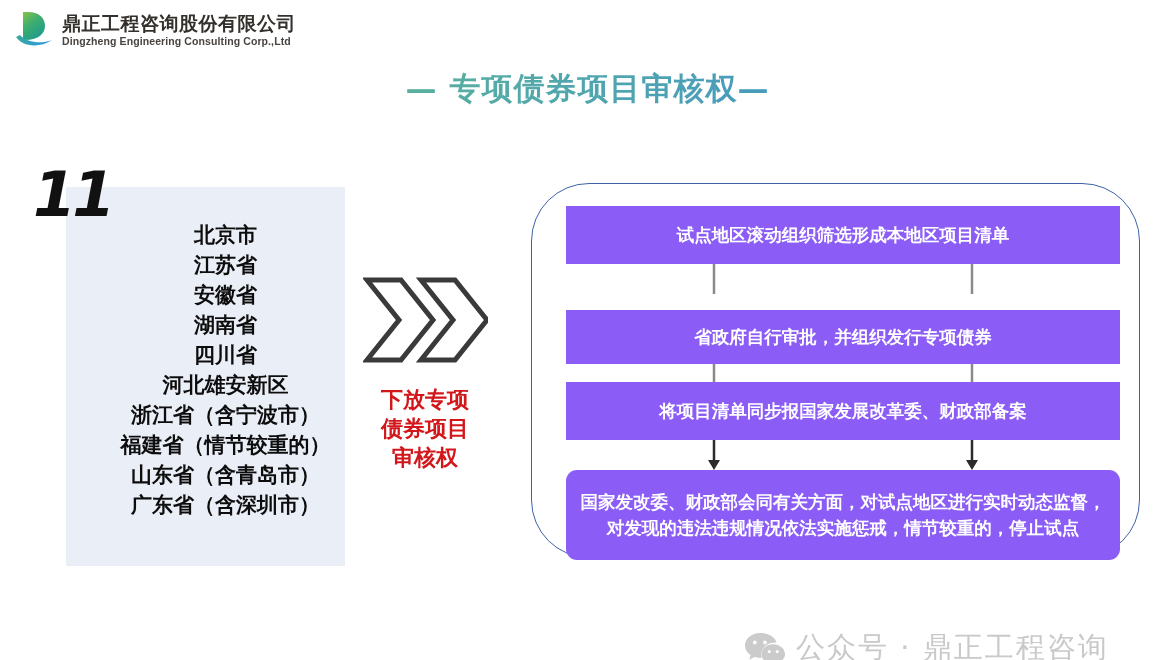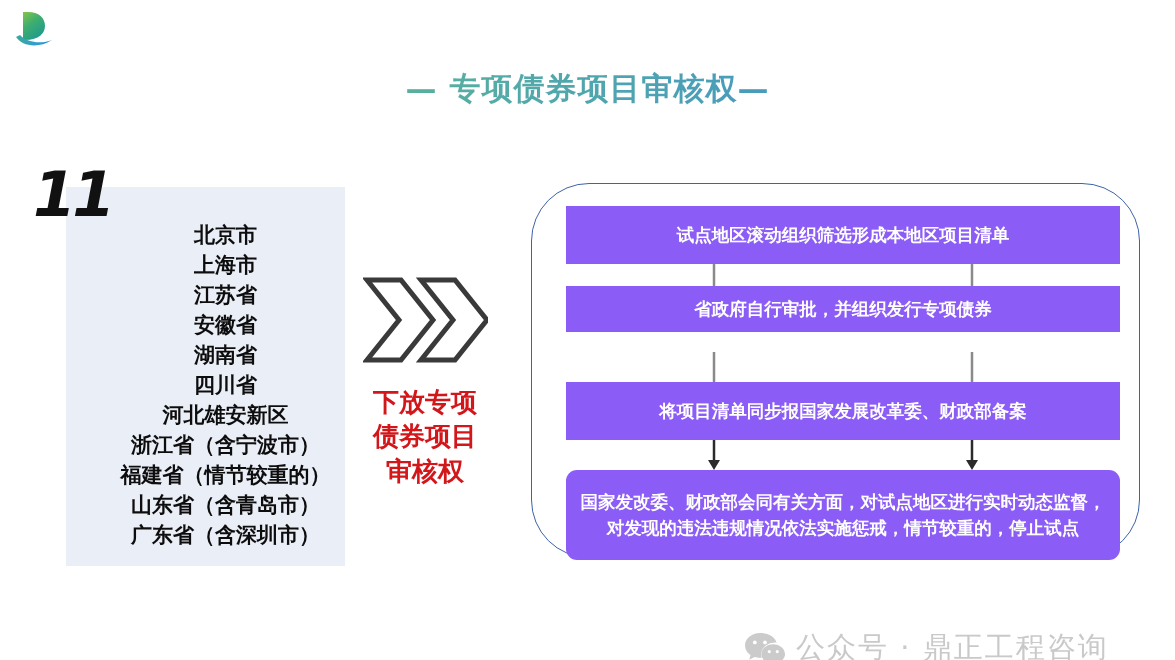--- a/index.html
+++ b/index.html
@@ -54,21 +54,21 @@
     line-height:1.43;
     font-family:"DejaVu Sans","Liberation Sans",sans-serif;
     z-index:4;
   }
   .region-list div{white-space:nowrap;}
 
   
   .chev-wrap{position:absolute;left:363px;top:276px;width:125px;height:88px;}
   .red-caption{
     position:absolute;left:355px;top:385px;width:140px;text-align:center;
-    font-size:26px;font-weight:bold;color:#d2161a;line-height:1.32;
+    font-size:22px;font-weight:bold;color:#d2161a;line-height:1.32;
     font-family:"DejaVu Sans","Liberation Sans",sans-serif;
   }
   .red-caption div{white-space:nowrap;}
 
   
   .round-box{
     position:absolute;left:531px;top:183px;width:609px;height:375px;
     border:1.6px solid #3e63a8;border-radius:58px;
     box-sizing:border-box;background:transparent;
   }
@@ -76,21 +76,21 @@
   .fbox{
     background:#8b5cf6;color:#ffffff;
     font-size:17.5px;font-weight:bold;
     display:flex;align-items:center;justify-content:center;
     text-align:center;line-height:1.5;
     font-family:"DejaVu Sans","Liberation Sans",sans-serif;
     box-sizing:border-box;padding:4px 12px;
     position:absolute;left:0;width:554px;
   }
   #fbox0{top:0px;height:58px;}
-  #fbox1{top:80px;height:46px;}
+  #fbox1{top:104px;height:54px;}
   #fbox2{top:176px;height:58px;}
   #fbox3{top:264px;height:90px;border-radius:11px;}
 
   .conn{position:absolute;left:566px;top:206px;width:554px;height:360px;pointer-events:none;}
 
   
   .footer{
     position:absolute;left:744px;top:624px;height:48px;
     display:flex;align-items:center;
   }
@@ -118,29 +118,32 @@
             <stop offset="0%" stop-color="#3aa99a"></stop>
             <stop offset="55%" stop-color="#2f9ed0"></stop>
             <stop offset="100%" stop-color="#2f8fd8"></stop>
           </linearGradient>
         </defs>
         <path d="M11 4 L11 32 L13 32 C27 32 33 25 33 18 C33 10 27 4 16 4 Z
                  M16 10 L16 26 C24 26 27 22.5 27 18 C27 13.5 23.5 10 16 10 Z" fill="url(#gD)"></path>
         <path d="M4 29 C10 38 26 41 40 32 C30 36 15 35 8 27 Z" fill="url(#gS)"></path>
       </svg>
     </div>
+    <div class="logo-text">
+      <div class="logo-cn">鼎正工程咨询股份有限公司</div>
+      <div class="logo-en">Dingzheng Engineering Consulting Corp.,Ltd</div>
+    </div>
   </div>
 
   <div class="title">— 专项债券项目审核权—</div>
 
   <div class="left-panel"></div>
   <div class="big-number">11</div>
   <div class="region-list">
     <div>北京市</div>
-    <div>上海市</div>
     <div>江苏省</div>
     <div>安徽省</div>
     <div>湖南省</div>
     <div>四川省</div>
     <div>河北雄安新区</div>
     <div>浙江省（含宁波市）</div>
     <div>福建省（情节较重的）</div>
     <div>山东省（含青岛市）</div>
     <div>广东省（含深圳市）</div>
   </div>

